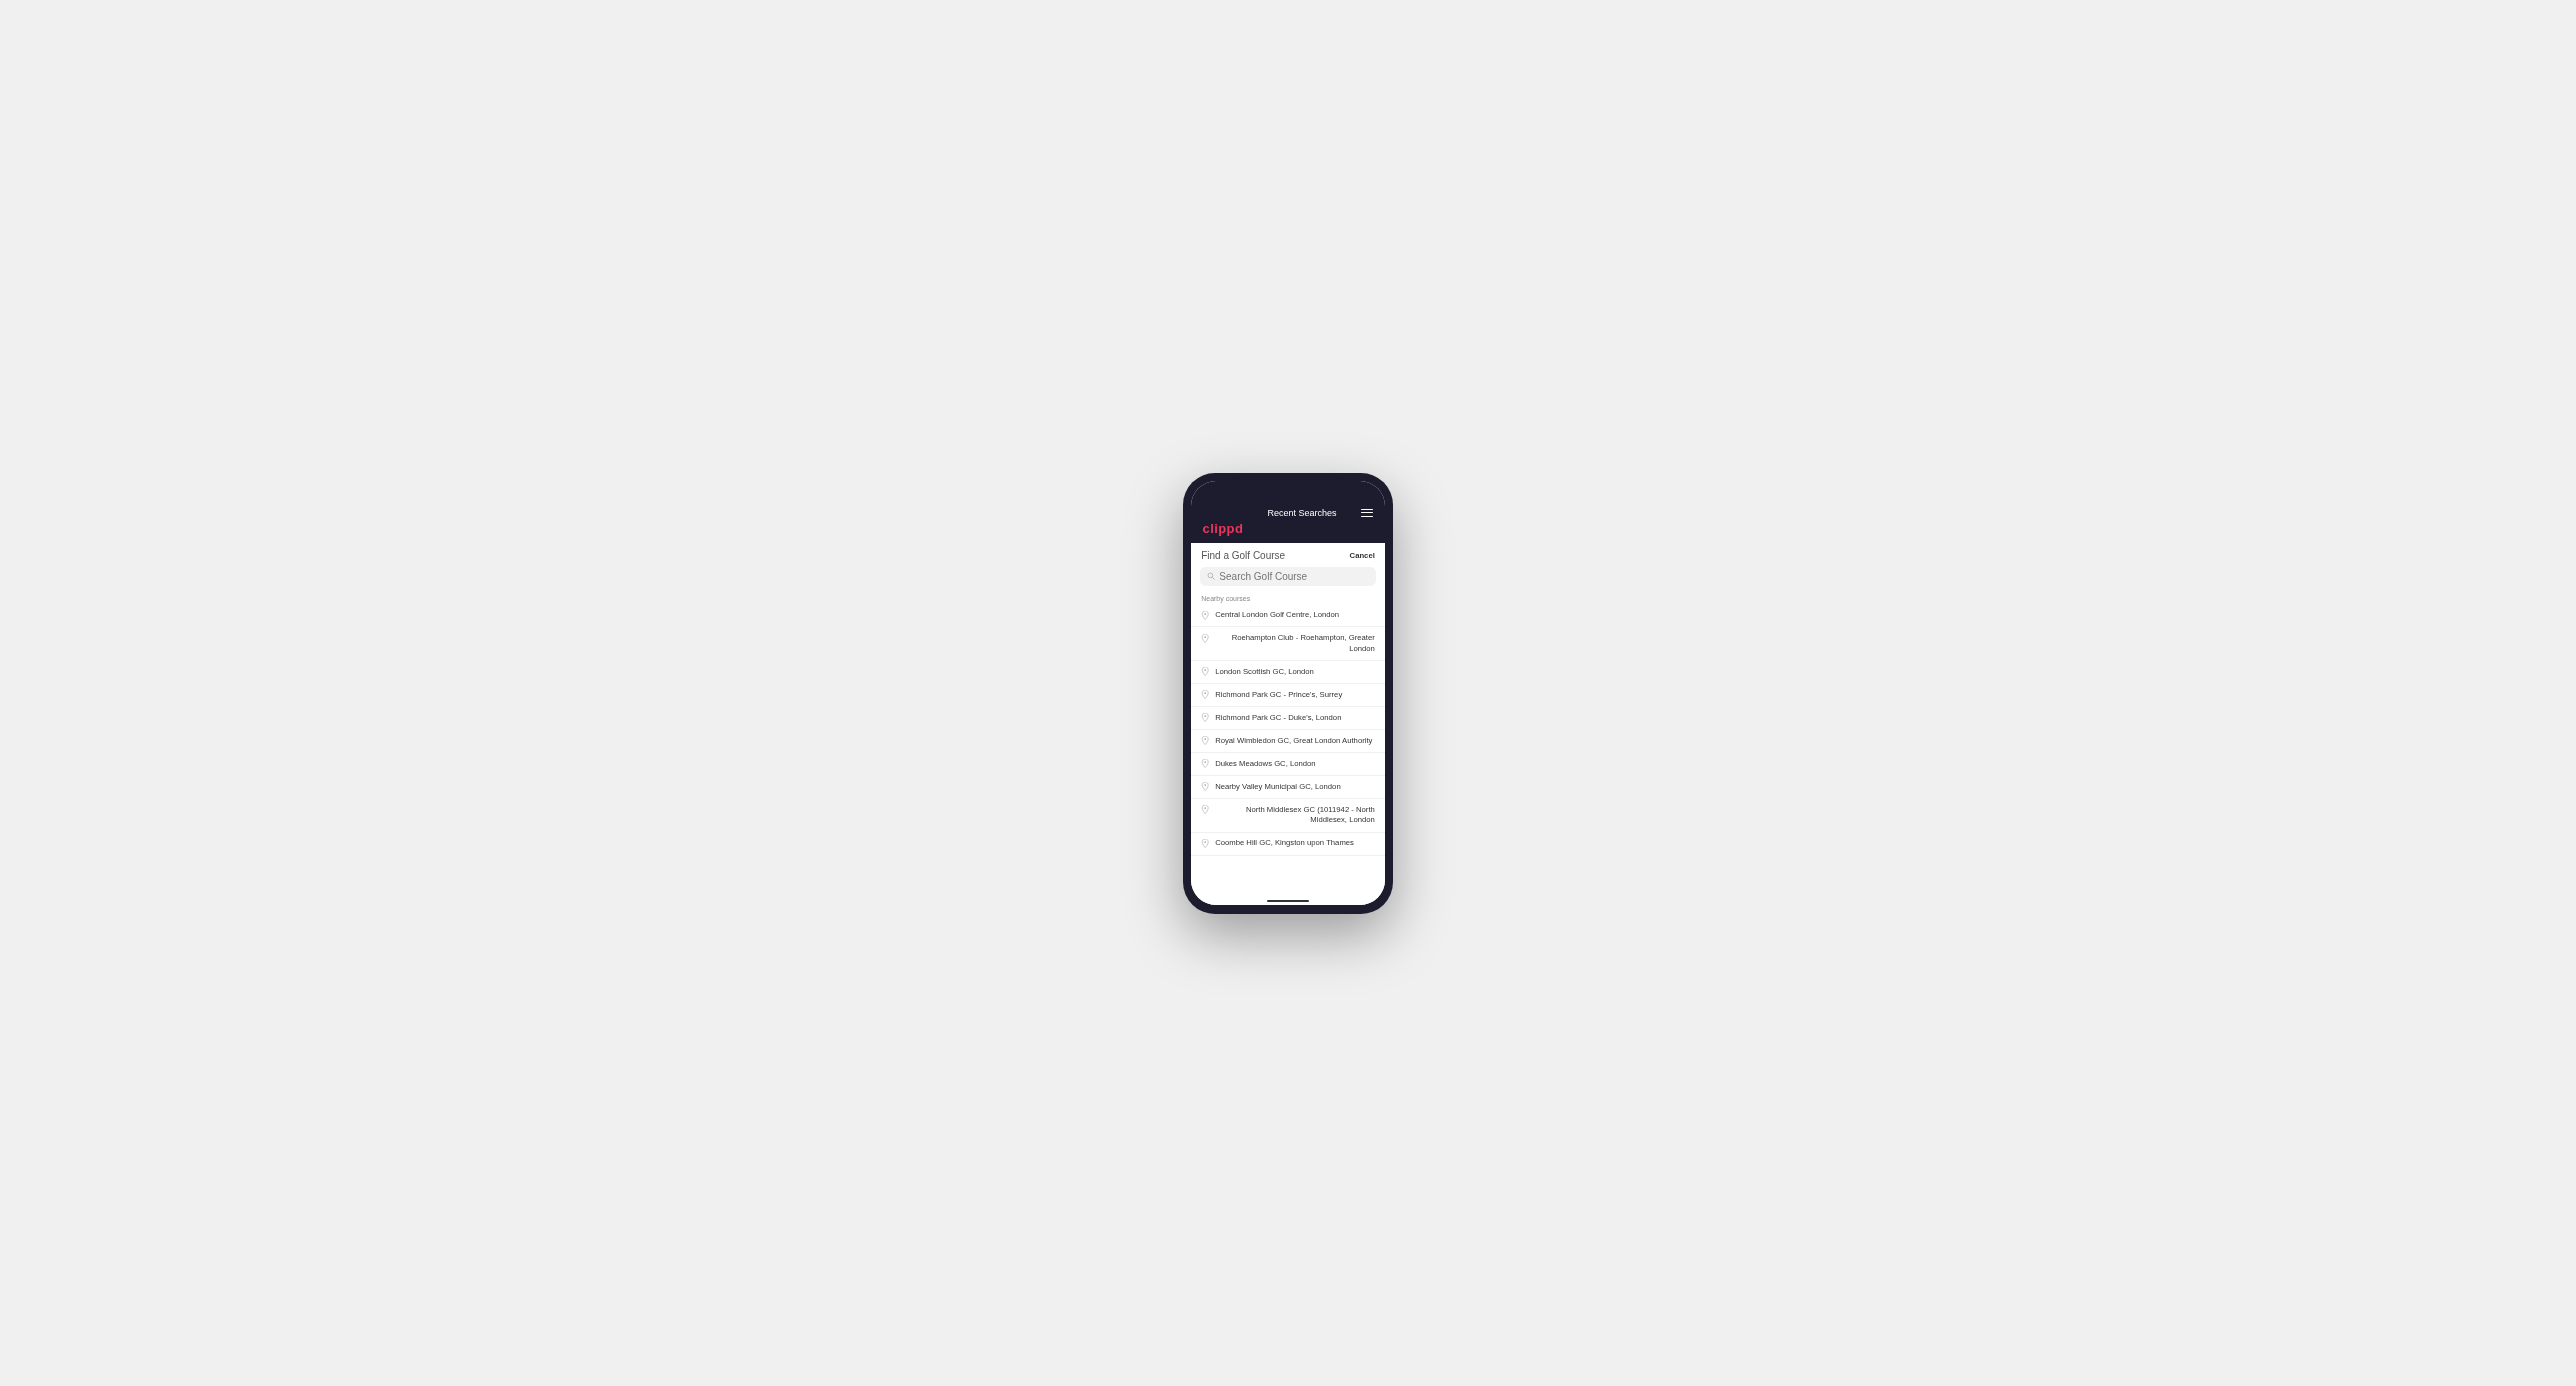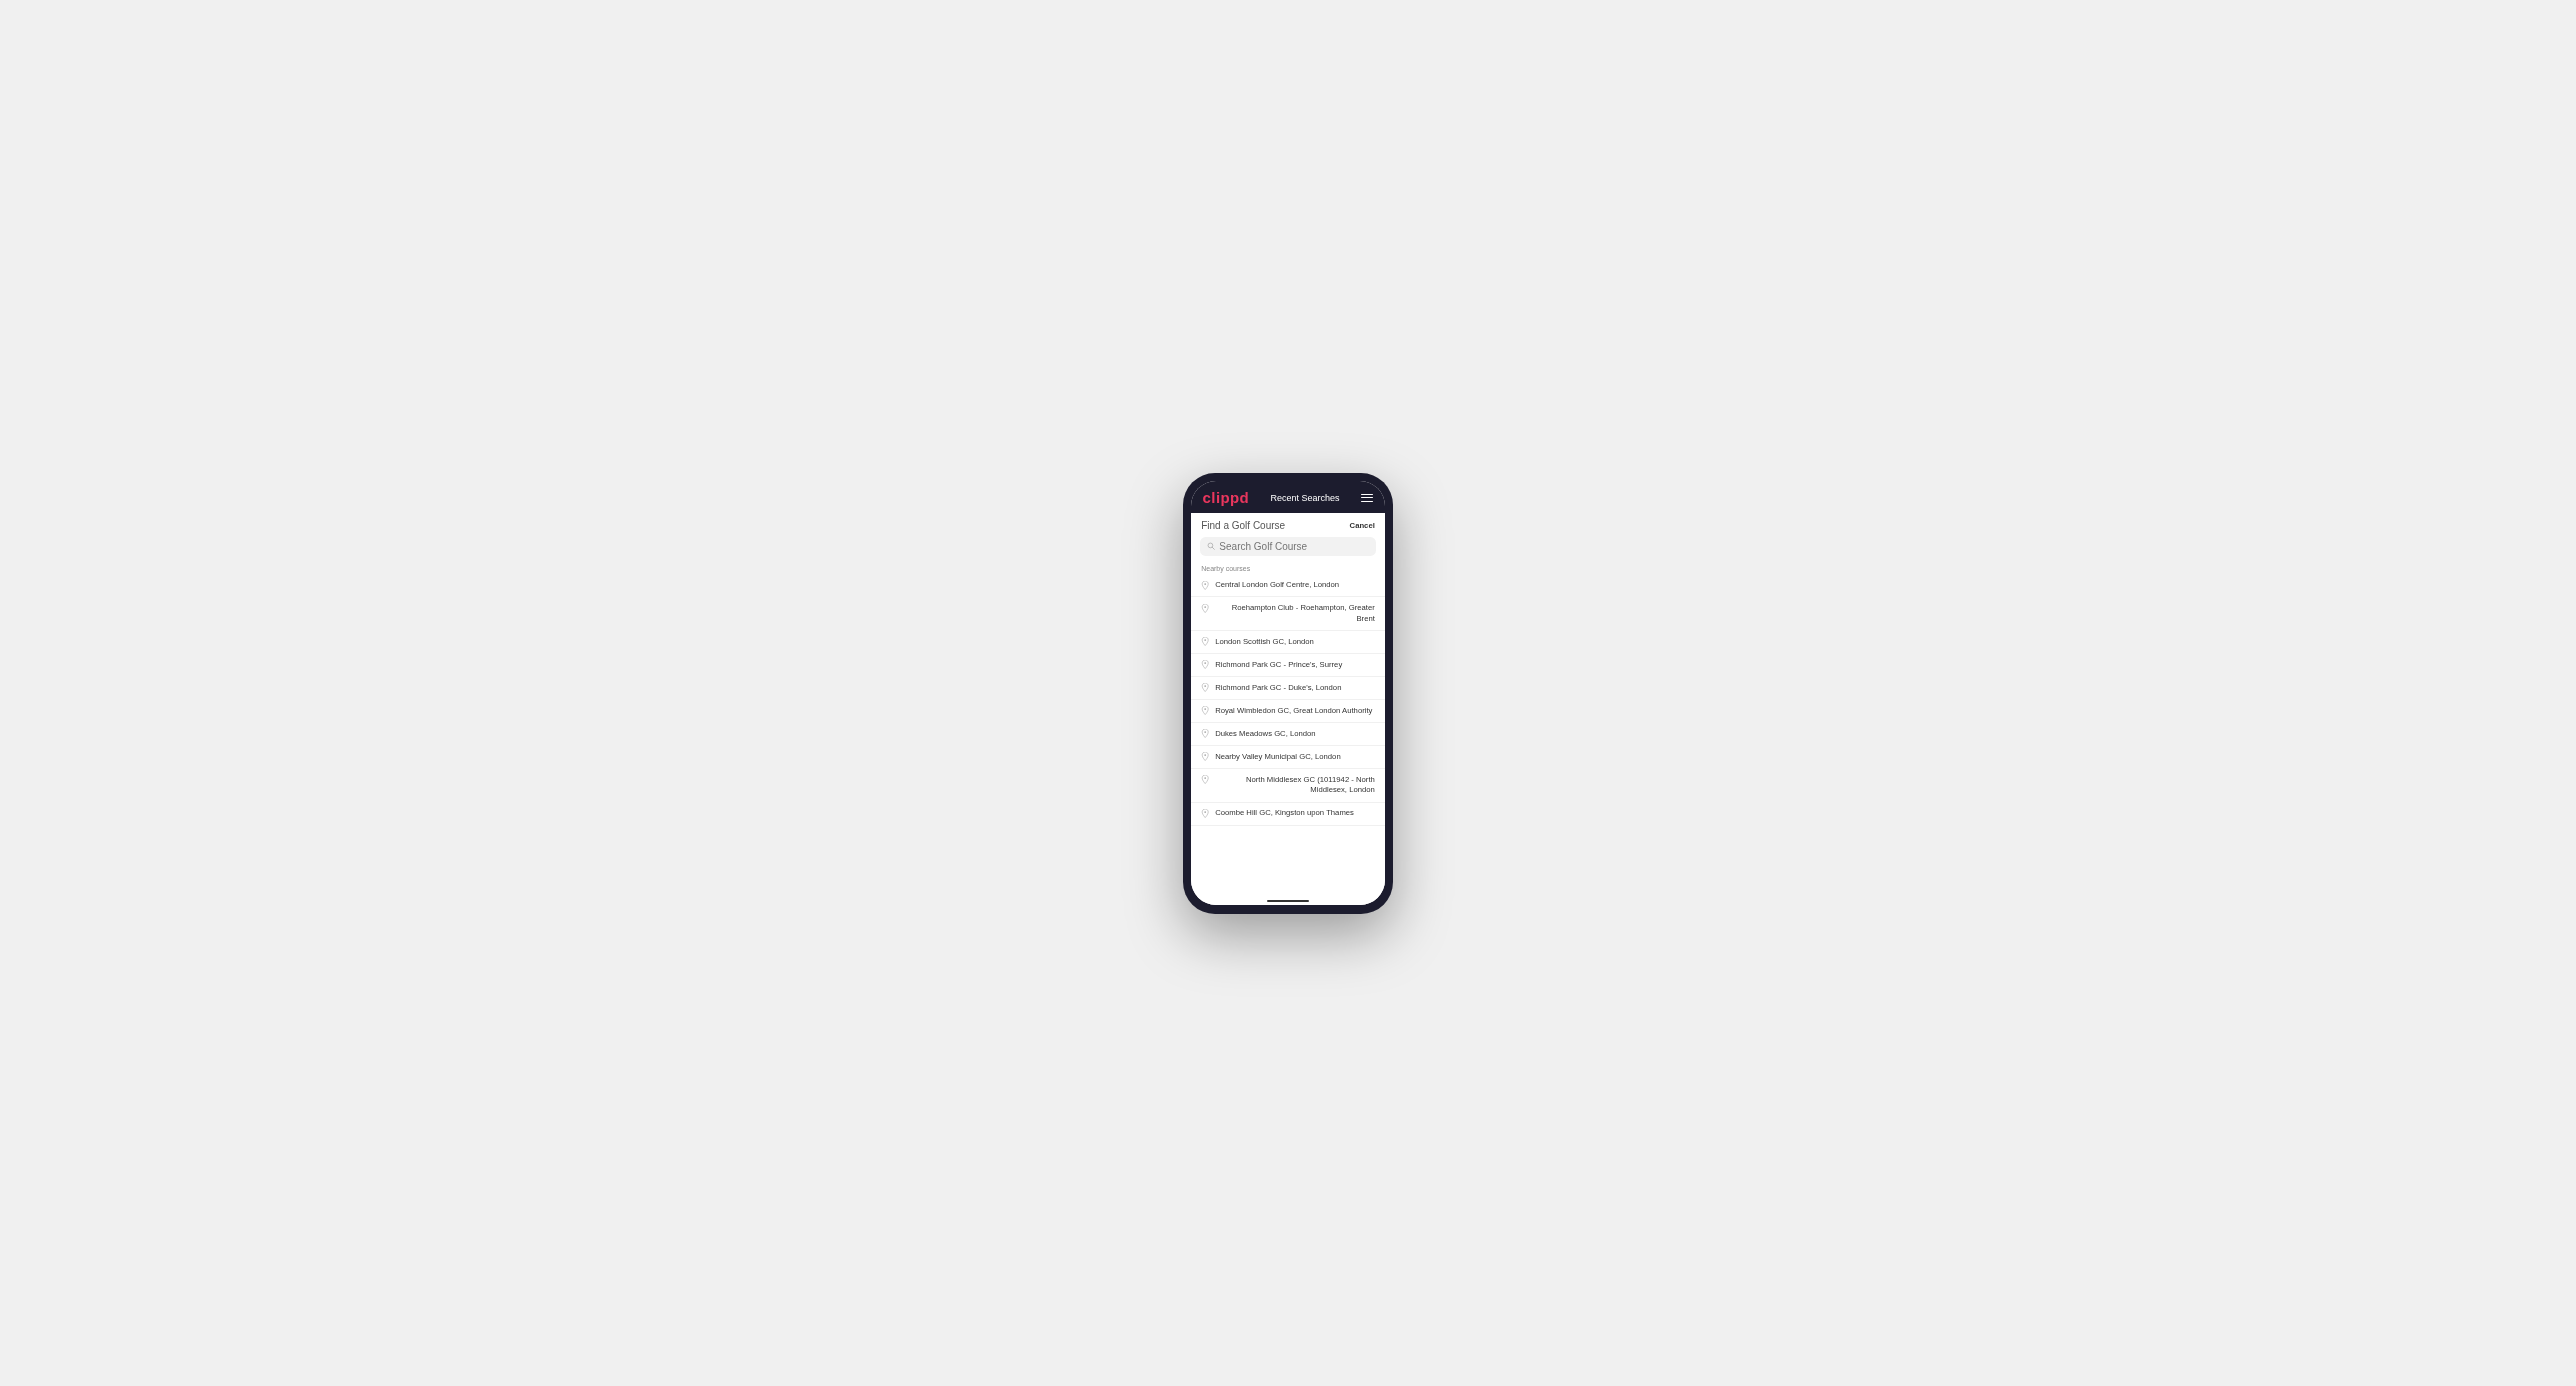--- a/index.html
+++ b/index.html
@@ -38,23 +38,24 @@
       background: #1c1c2e;
       padding: 8.4px 11.2px 7px;
       display: flex;
       align-items: center;
       justify-content: space-between;
       flex-shrink: 0;
     }
 
     .logo-text {
       color: #e8365d;
-      font-size: 15px;
+      font-size: 13px;
       font-weight: 700;
       letter-spacing: 0.4px;
+      margin-top: 32px;
     }
 
     .header-title {
       color: #fff;
       font-size: 9px;
       font-weight: 500;
     }
 
     .hamburger-icon {
       color: #fff;
@@ -227,21 +228,21 @@
         <path d="M6 0C3.24 0 1 2.24 1 5c0 3.75 5 9 5 9s5-5.25 5-9c0-2.76-2.24-5-5-5z" stroke="#aaa" stroke-width="1" fill="none"></path>
         <circle cx="6" cy="5" r="1.5" fill="#aaa"></circle>
       </svg>
       <span class="course-name">Central London Golf Centre, London</span>
     </div>
           <div class="course-item">
       <svg class="pin-icon" viewBox="0 0 12 16" fill="none">
         <path d="M6 0C3.24 0 1 2.24 1 5c0 3.75 5 9 5 9s5-5.25 5-9c0-2.76-2.24-5-5-5z" stroke="#aaa" stroke-width="1" fill="none"></path>
         <circle cx="6" cy="5" r="1.5" fill="#aaa"></circle>
       </svg>
-      <span class="course-name">Roehampton Club - Roehampton, Greater Brent</span>
+      <span class="course-name">Roehampton Club - Roehampton, Greater London</span>
     </div>
           <div class="course-item">
       <svg class="pin-icon" viewBox="0 0 12 16" fill="none">
         <path d="M6 0C3.24 0 1 2.24 1 5c0 3.75 5 9 5 9s5-5.25 5-9c0-2.76-2.24-5-5-5z" stroke="#aaa" stroke-width="1" fill="none"></path>
         <circle cx="6" cy="5" r="1.5" fill="#aaa"></circle>
       </svg>
       <span class="course-name">London Scottish GC, London</span>
     </div>
           <div class="course-item">
       <svg class="pin-icon" viewBox="0 0 12 16" fill="none">

